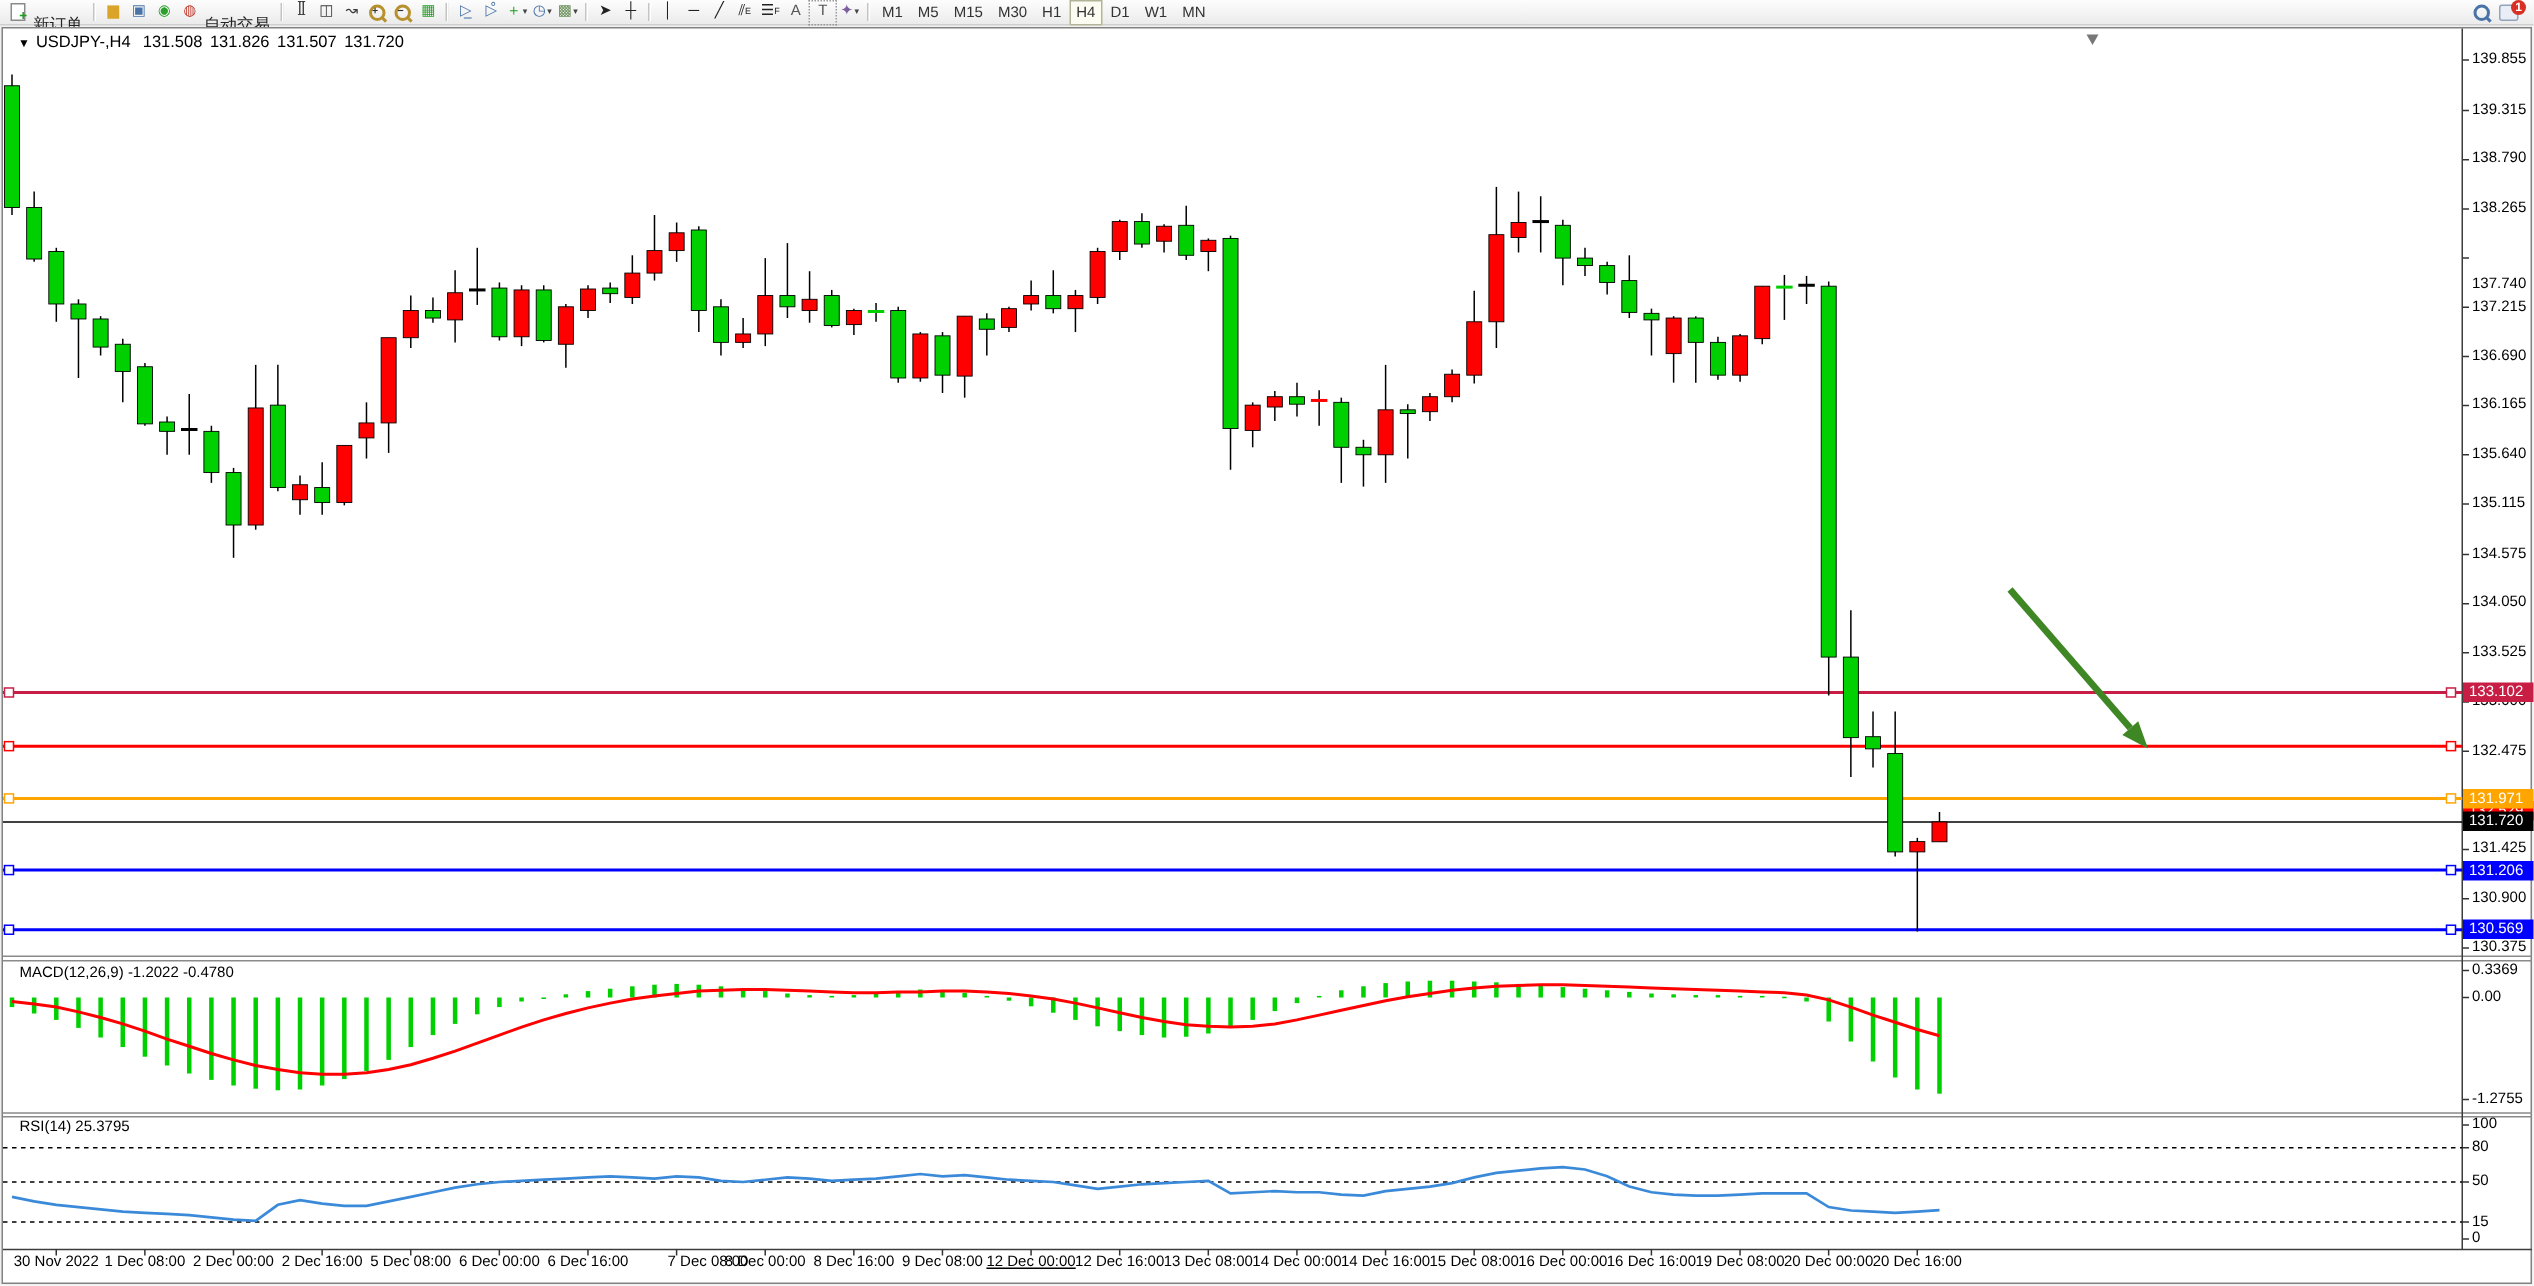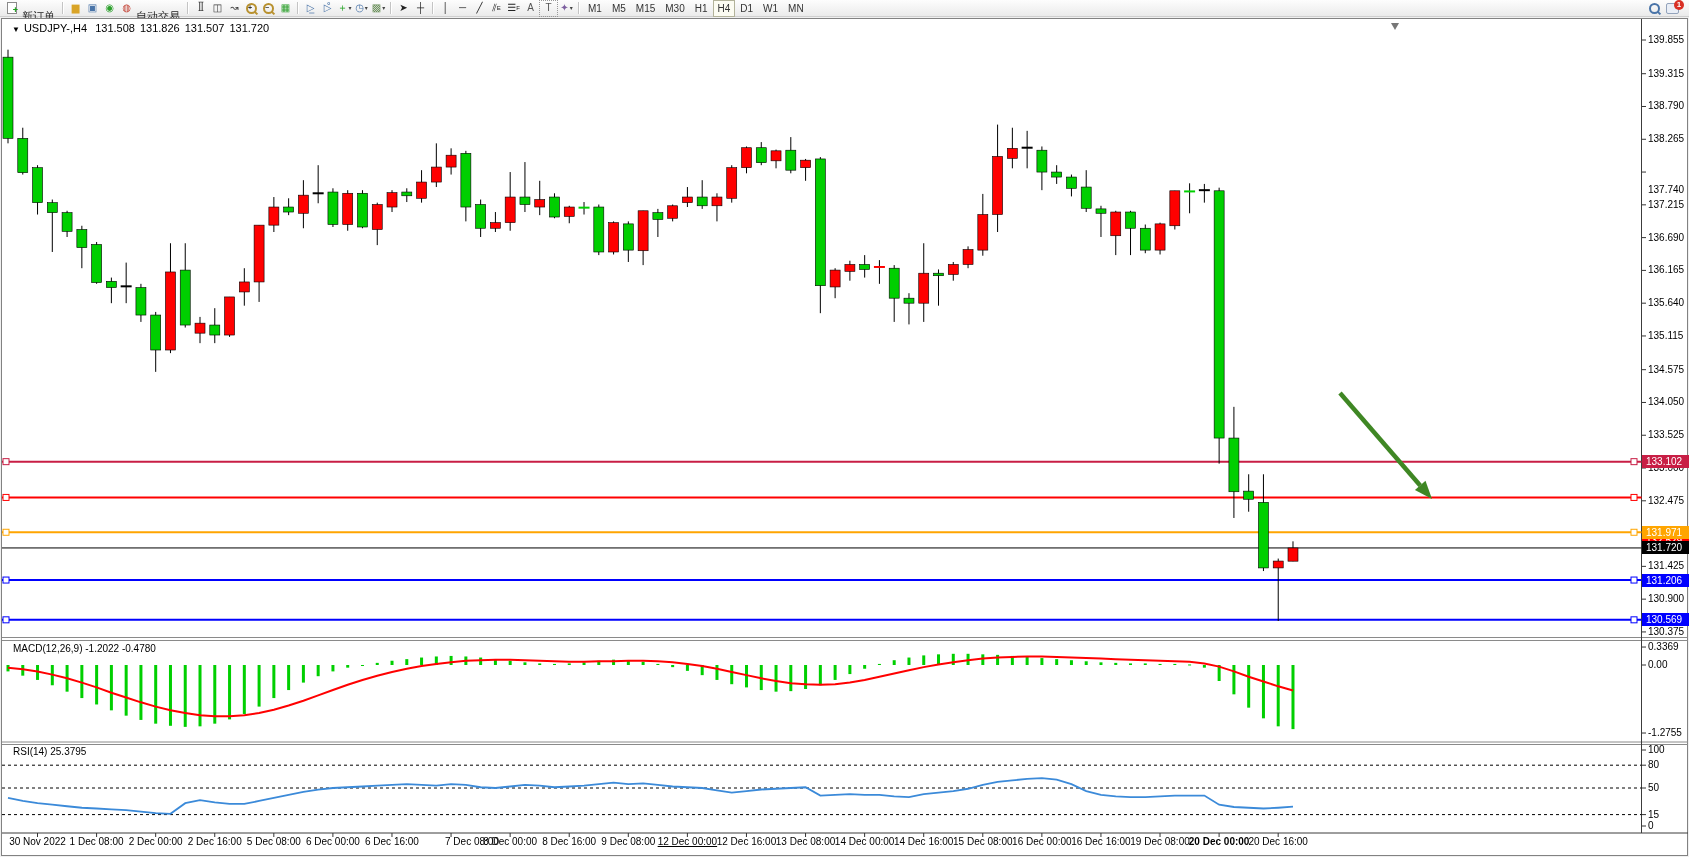--- a/index.html
+++ b/index.html
@@ -695,15 +695,15 @@
     <div class="tlab" style="left: 628.3px;">9 Dec 08:00</div>
     <div class="tlab" style="left: 687.38px; text-decoration: underline;">12 Dec 00:00</div>
     <div class="tlab" style="left: 746.46px;">12 Dec 16:00</div>
     <div class="tlab" style="left: 805.54px;">13 Dec 08:00</div>
     <div class="tlab" style="left: 864.62px;">14 Dec 00:00</div>
     <div class="tlab" style="left: 923.7px;">14 Dec 16:00</div>
     <div class="tlab" style="left: 982.78px;">15 Dec 08:00</div>
     <div class="tlab" style="left: 1041.86px;">16 Dec 00:00</div>
     <div class="tlab" style="left: 1100.94px;">16 Dec 16:00</div>
     <div class="tlab" style="left: 1160.02px;">19 Dec 08:00</div>
-    <div class="tlab" style="left: 1219.1px; font-weight: bold;">20 Dec 00:00</div>
+    <div class="tlab" style="left: 1219.1px;">20 Dec 00:00</div>
     <div class="tlab" style="left: 1278.18px;">20 Dec 16:00</div>
   </div>
 
 </body></html>

